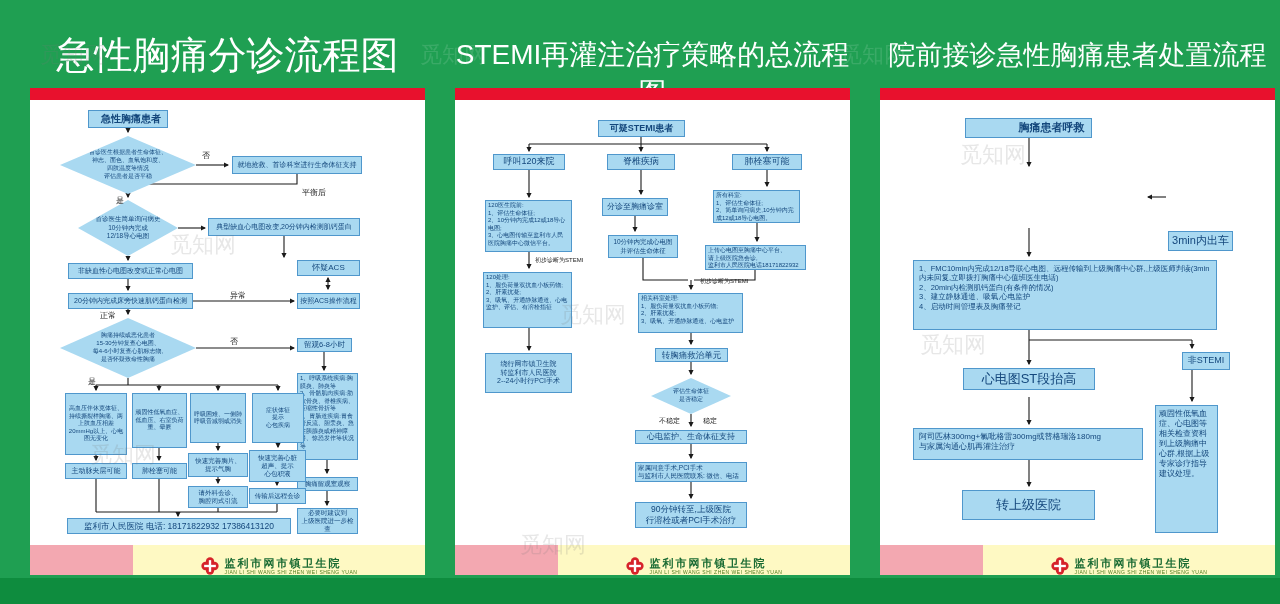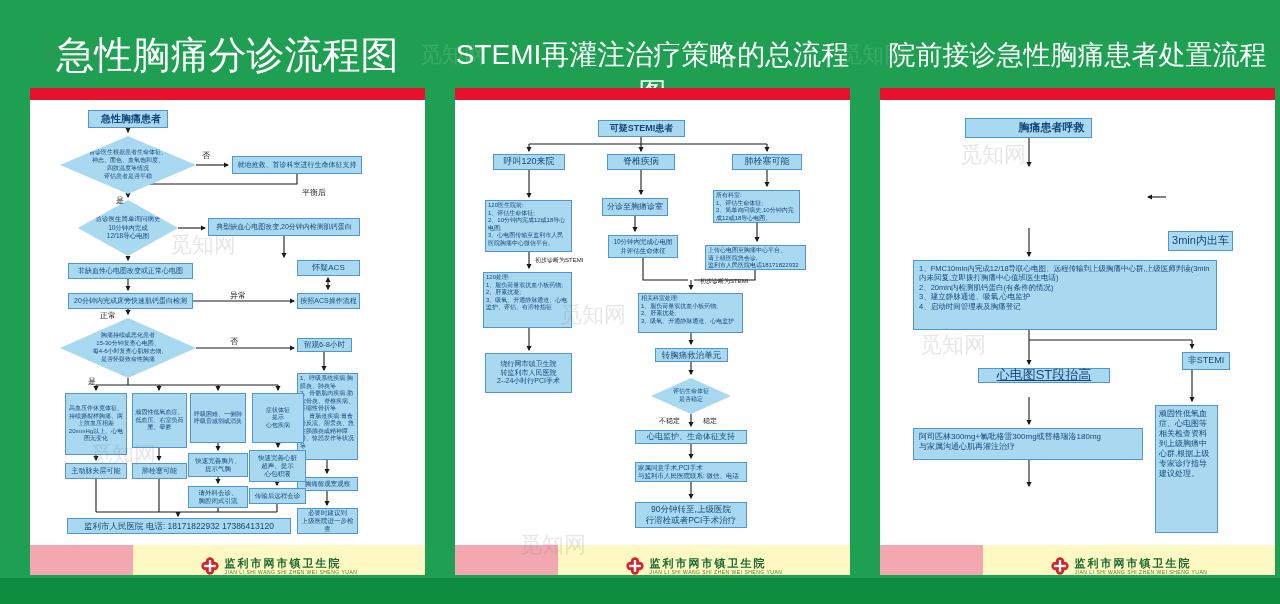--- a/index.html
+++ b/index.html
@@ -261,23 +261,24 @@
     <path class="ln" d="M149,372 V398" marker-end="url(#a3)"></path>
   </svg>
 
   <div class="n f11 b" style="left:85px;top:30px;width:127px;height:20px;padding-left:48px;">胸痛患者呼救</div>
   <div class="n f11" style="left:288px;top:99px;width:65px;height:20px;margin-top:44px;">3min内出车</div>
   <div class="n f75 ta-l" style="left:33px;top:172px;width:304px;height:70px;padding:3px 5px;">1、FMC10min内完成12/18导联心电图、远程传输到上级胸痛中心群,上级医师判读(3min内未回复,立即拨打胸痛中心值班医生电话)
 2、20min内检测肌钙蛋白(有条件的情况)
 3、建立静脉通道、吸氧,心电监护
 4、启动时间管理表及胸痛登记</div>
   <div class="n f9" style="left:288px;top:264px;width:48px;height:18px;margin-left:14px;">非STEMI</div>
-  <div class="n f13" style="left:98px;top:280px;width:132px;height:15px;text-decoration:underline;">心电图ST段抬高</div>
+  <div class="n f13" style="left:83px;top:280px;width:132px;height:22px;">心电图ST段抬高</div>
   <div class="n f8 ta-l" style="left:33px;top:340px;width:230px;height:32px;padding:3px 5px;">阿司匹林300mg+氯吡格雷300mg或替格瑞洛180mg
 与家属沟通心肌再灌注治疗</div>
+  <div class="n f13" style="left:82px;top:402px;width:133px;height:30px;">转上级医院</div>
   <div class="n f8 ta-l" style="left:275px;top:317px;width:63px;height:128px;padding:3px;">顽固性低氧血症、心电图等相关检查资料到上级胸痛中心群,根据上级专家诊疗指导建议处理。</div>
 
   <div class="pfooter">
     <div class="fpink"></div>
     <div class="fgreen">
       <svg width="18" height="18" viewBox="0 0 20 20">
         <circle cx="10" cy="5" r="4.6" fill="#d6232a"></circle>
           <circle cx="15" cy="10" r="4.6" fill="#d6232a"></circle>
         <circle cx="10" cy="15" r="4.6" fill="#d6232a"></circle>
           <circle cx="5" cy="10" r="4.6" fill="#d6232a"></circle>

